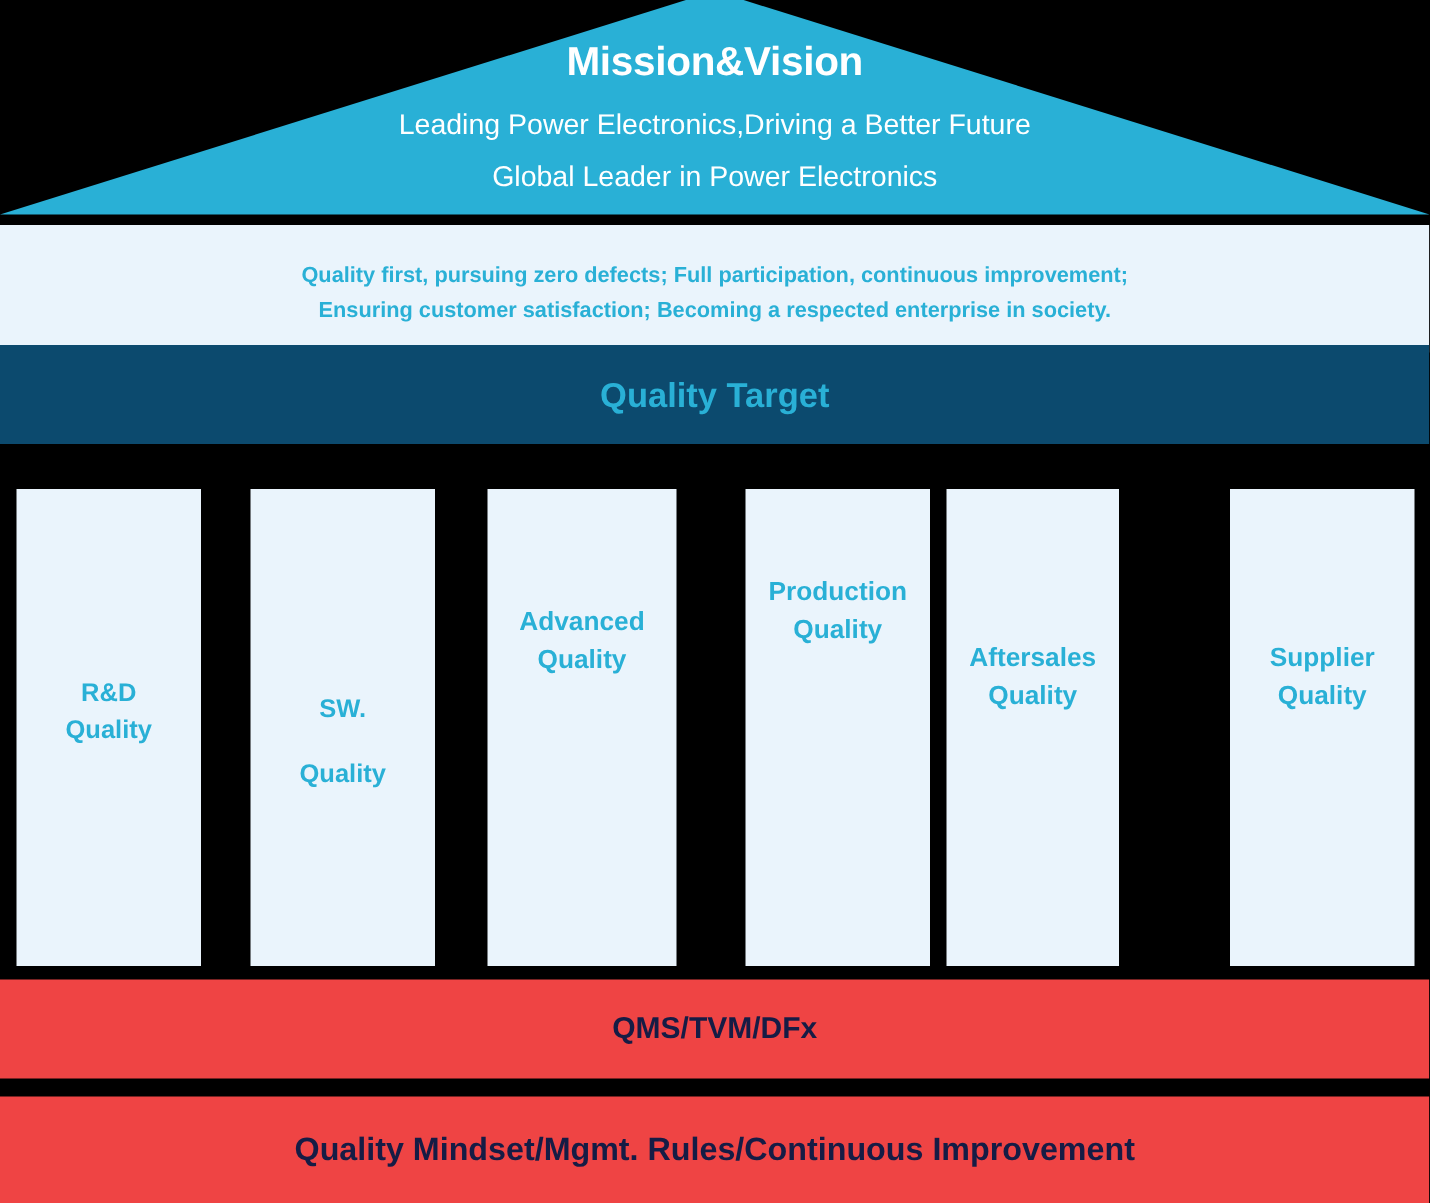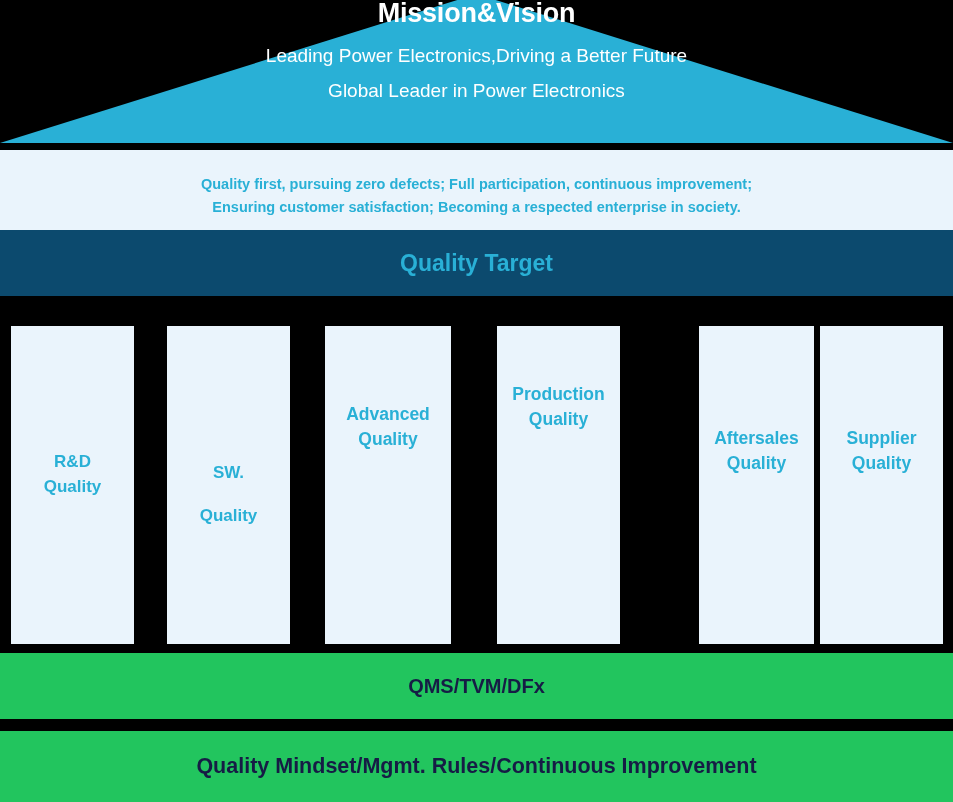--- a/index.html
+++ b/index.html
@@ -36,20 +36,21 @@
   .roof-text {
     position: absolute;
     left: 0;
     top: 0;
     width: 953px;
     height: 144px;
     display: flex;
     flex-direction: column;
     align-items: center;
     justify-content: flex-start;
+    padding-top: 28px;
     box-sizing: border-box;
     pointer-events: none;
   }
   .roof-title {
     color: #ffffff;
     font-size: 27px;
     font-weight: bold;
     letter-spacing: -0.2px;
     line-height: 1;
     margin-bottom: 19px;
@@ -135,21 +136,21 @@
     line-height: 1.45;
     text-align: center;
     white-space: nowrap;
   }
 
   
   .found-band {
     position: absolute;
     left: 0;
     width: 953px;
-    background: #22c55e;
+    background: #ef4444;
     display: flex;
     align-items: center;
     justify-content: center;
   }
   .found-band-1 { top: 653px; height: 66px; }
   .found-band-2 { top: 731px; height: 71px; text-align: center; }
   .found-text {
     color: #161c45;
     font-weight: bold;
     line-height: 1;
@@ -198,21 +199,21 @@
     <div class="pillar" style="left: 325px; width: 126px; padding-top: 76px;">
       <div class="pillar-line" style="font-size: 17.5px;">Advanced</div>
       <div class="pillar-line" style="font-size: 17.5px;">Quality</div>
     </div>
 
     <div class="pillar" style="left: 497px; width: 123px; padding-top: 56px;">
       <div class="pillar-line" style="font-size: 17.5px;">Production</div>
       <div class="pillar-line" style="font-size: 17.5px;">Quality</div>
     </div>
 
-    <div class="pillar" style="left: 699px; width: 115px; padding-top: 100px;">
+    <div class="pillar" style="left: 631px; width: 115px; padding-top: 100px;">
       <div class="pillar-line" style="font-size: 17.5px;">Aftersales</div>
       <div class="pillar-line" style="font-size: 17.5px;">Quality</div>
     </div>
 
     <div class="pillar" style="left: 820px; width: 123px; padding-top: 100px;">
       <div class="pillar-line" style="font-size: 17.5px;">Supplier</div>
       <div class="pillar-line" style="font-size: 17.5px;">Quality</div>
     </div>
 
   </div>

